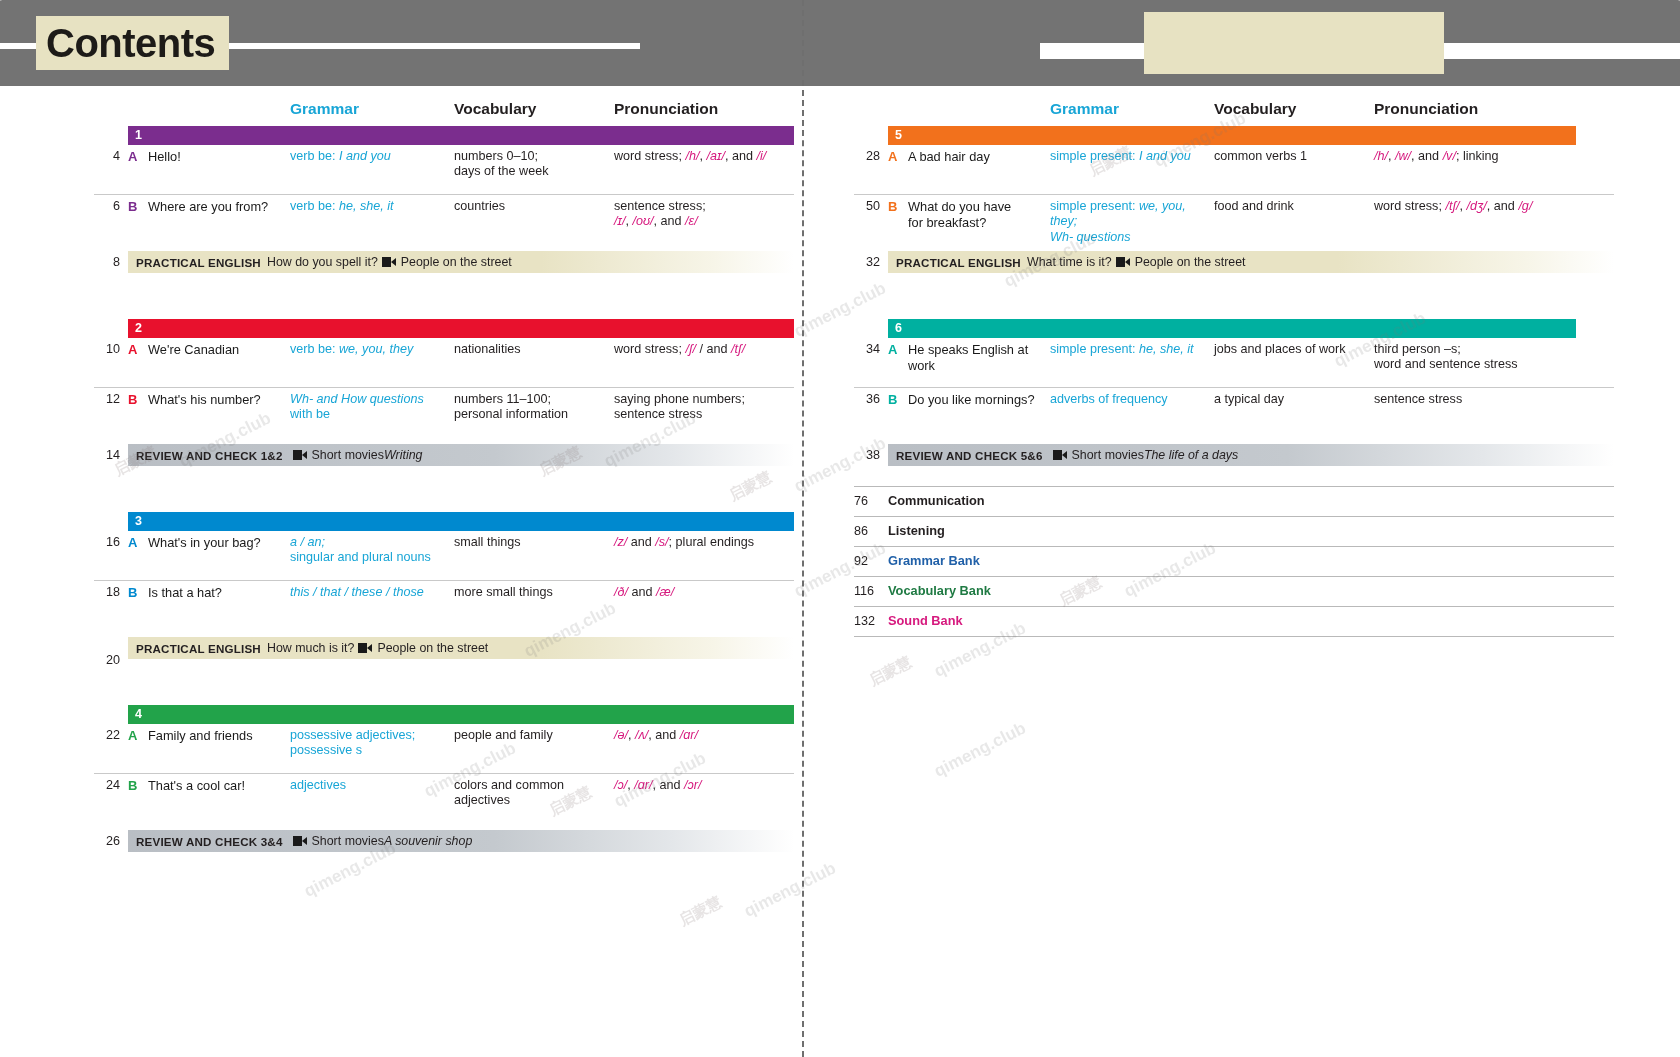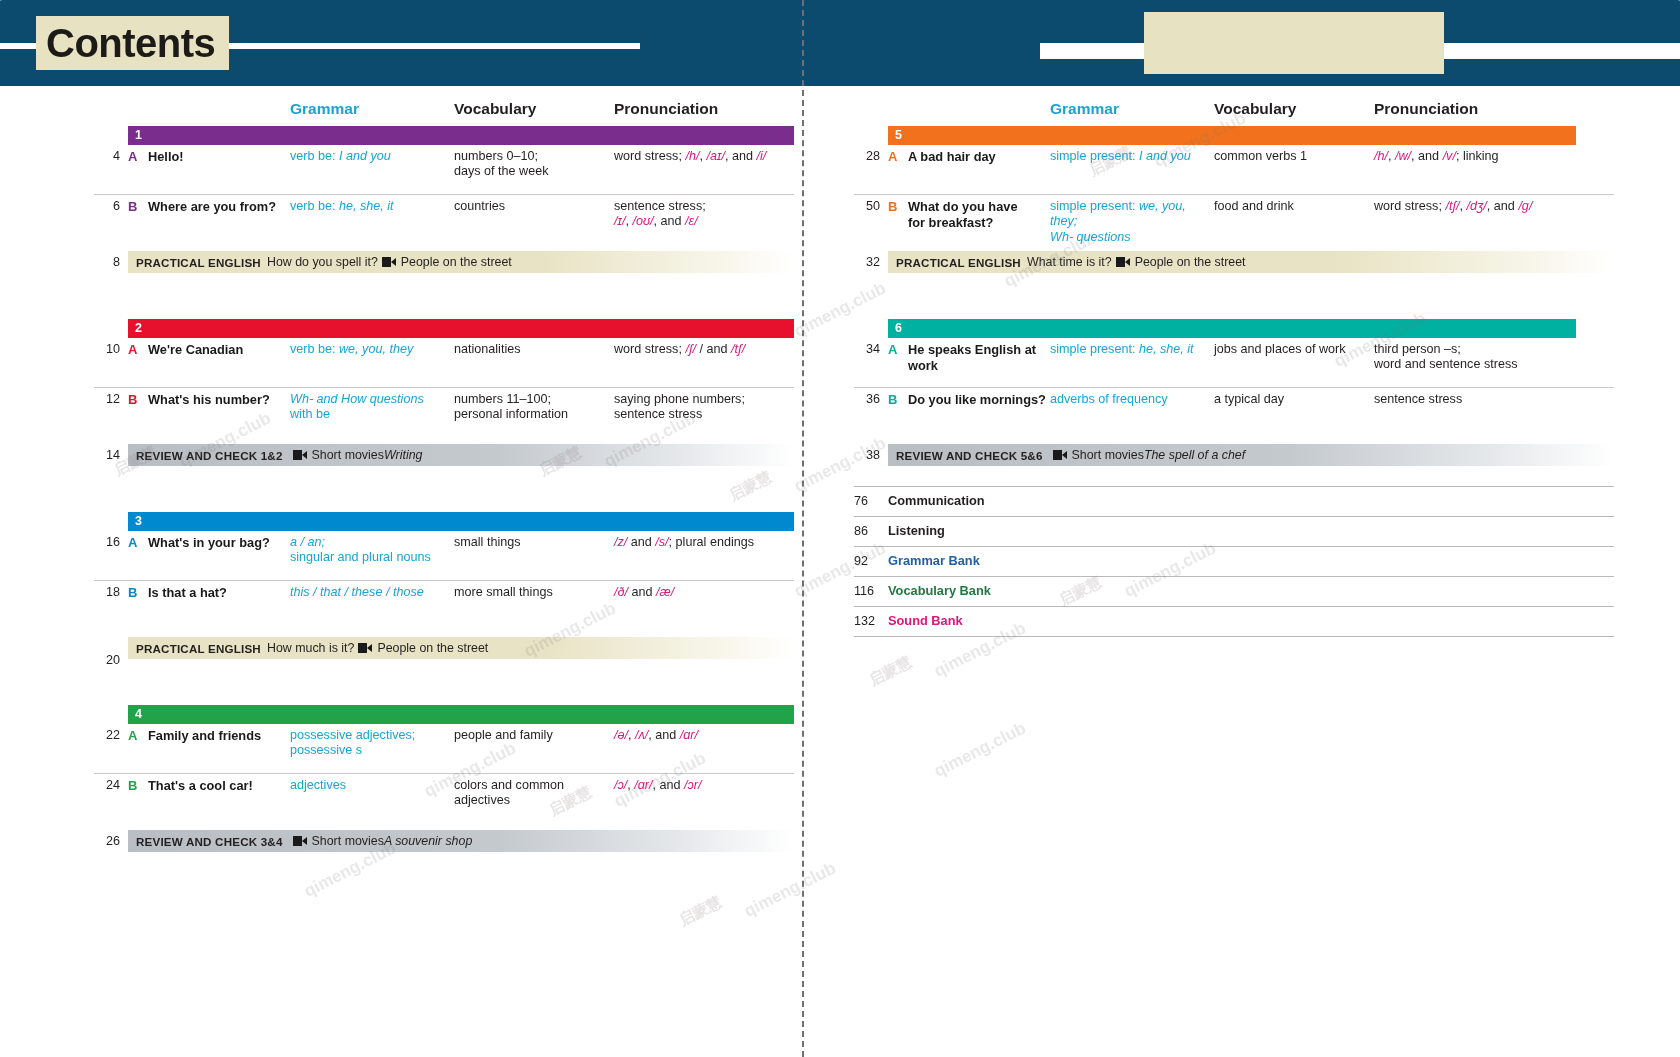--- a/index.html
+++ b/index.html
@@ -7,21 +7,21 @@
     width:1680px;height:1057px;
     background:#ffffff;
     font-family:"Liberation Sans","DejaVu Sans",sans-serif;
     position:relative;overflow:hidden;
     -webkit-font-smoothing:antialiased;
   }
 
   
   .header{
     position:absolute;left:0;top:0;width:1680px;height:86px;
-    background:#0c4a6e;overflow:hidden;
+    background:#737373;overflow:hidden;
   }
   .ray-left,.ray-right{
     position:absolute;top:50%;width:1000px;height:1000px;
     transform:translateY(-50%);
   }
   .ray-left{left:-760px;}
   .ray-right{right:-760px;}
   .ray{
     position:absolute;left:50%;top:50%;
     width:900px;height:15px;
@@ -76,21 +76,21 @@
   .row{
     position:relative;
     border-top:1px solid #c9c9c9;
     min-height:40px;
     padding-top:4px;padding-bottom:5px;
   }
   .row.first{border-top:none;}
   .cell{position:absolute;top:4px;font-size:12.6px;line-height:1.22;color:#231f20;}
   .cell.num{width:26px;text-align:right;left:0;color:#231f20;font-size:12.6px;}
   .cell.letter{left:34px;font-weight:bold;font-size:13px;}
-  .cell.title{left:54px;font-weight:bold;font-size:12.8px;color:#1a1a1a;width:140px;}
+  .cell.title{left:54px;font-weight:normal;font-size:12.8px;color:#1a1a1a;width:140px;}
   .cell.gram{left:196px;color:#18a5d6;width:160px;}
   .cell.voc {left:360px;width:158px;}
   .cell.pron{left:520px;width:230px;}
   .ipa{color:#d6197e;font-style:italic;}
   .it{font-style:italic;}
 
   
   .banner{
     position:relative;margin-left:34px;height:22px;
     display:flex;align-items:center;padding-left:8px;
@@ -380,21 +380,21 @@
           </div>
           <div style="position: relative; margin-top: 7px;">
             <div class="banner-num" style="left: 0px; position: absolute; top: 4px; width: 26px; text-align: right;">38</div>
             <div class="banner rc">
               <span class="lead">REVIEW AND CHECK 5&amp;6</span>
               <span class="camera">
                 <span class="body"></span>
                 <span class="lens"></span>
               </span>
               <span>Short movies </span>
-              <span class="it">The spell of a chef</span>
+              <span class="it">The life of a days</span>
             </div>
           </div>
         </div>
       <div class="backlist" id="back-list">
           <div class="blrow">
             <span class="n">76</span>
             <span class="lbl" style="color: rgb(35, 31, 32);">Communication</span>
           </div>
           <div class="blrow">
             <span class="n">86</span>

